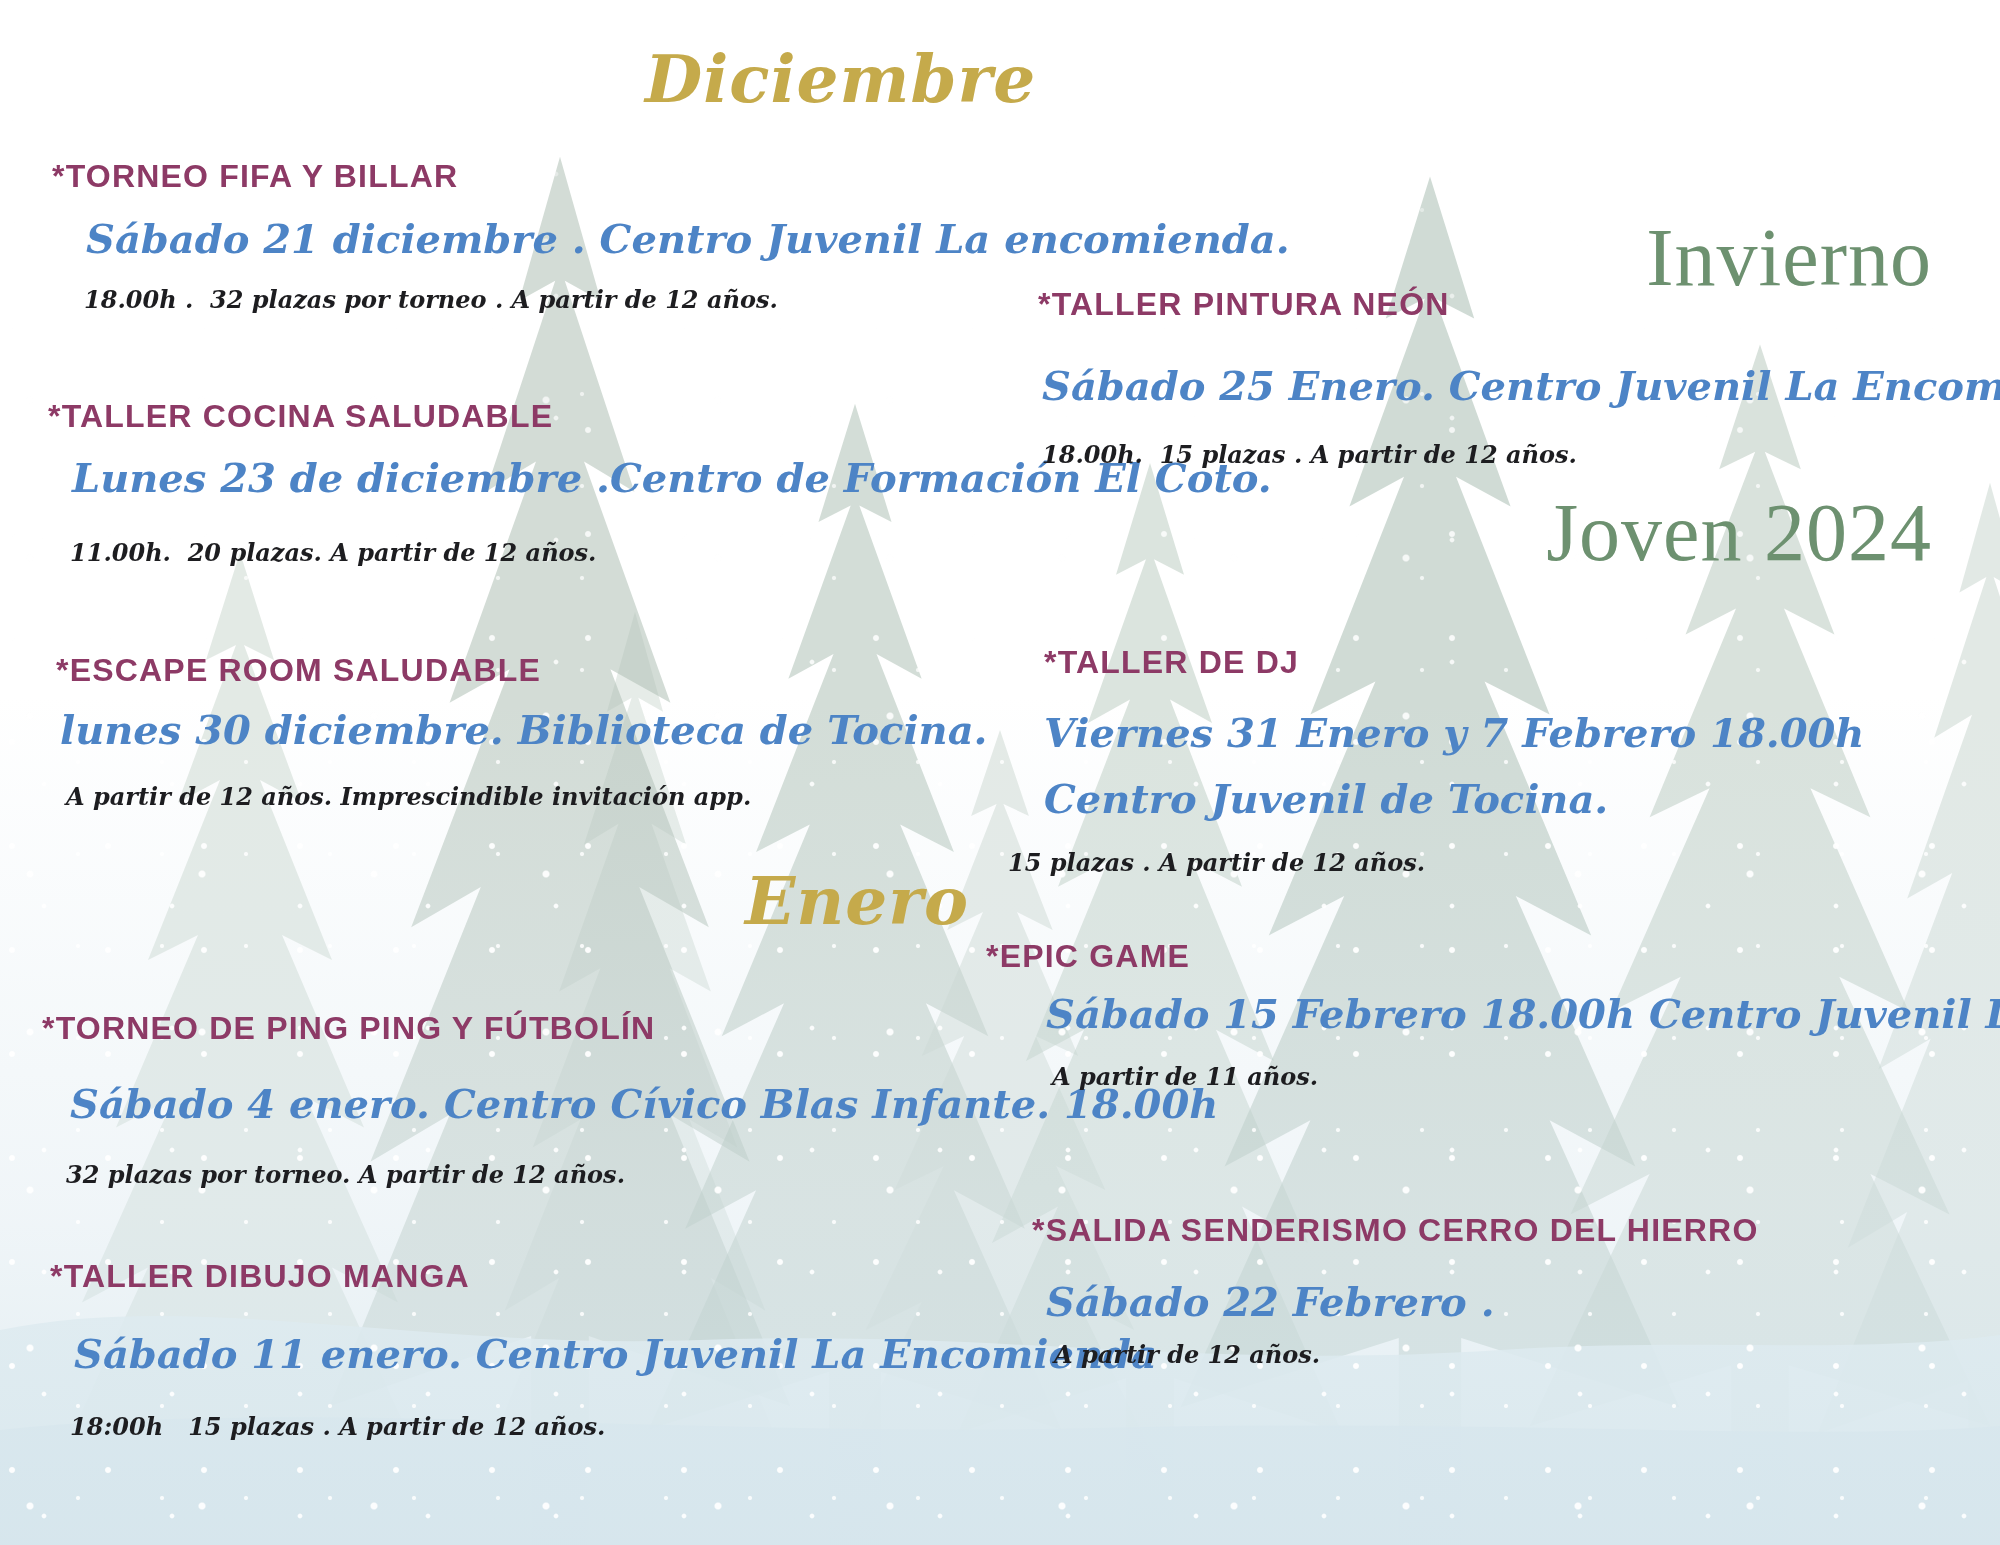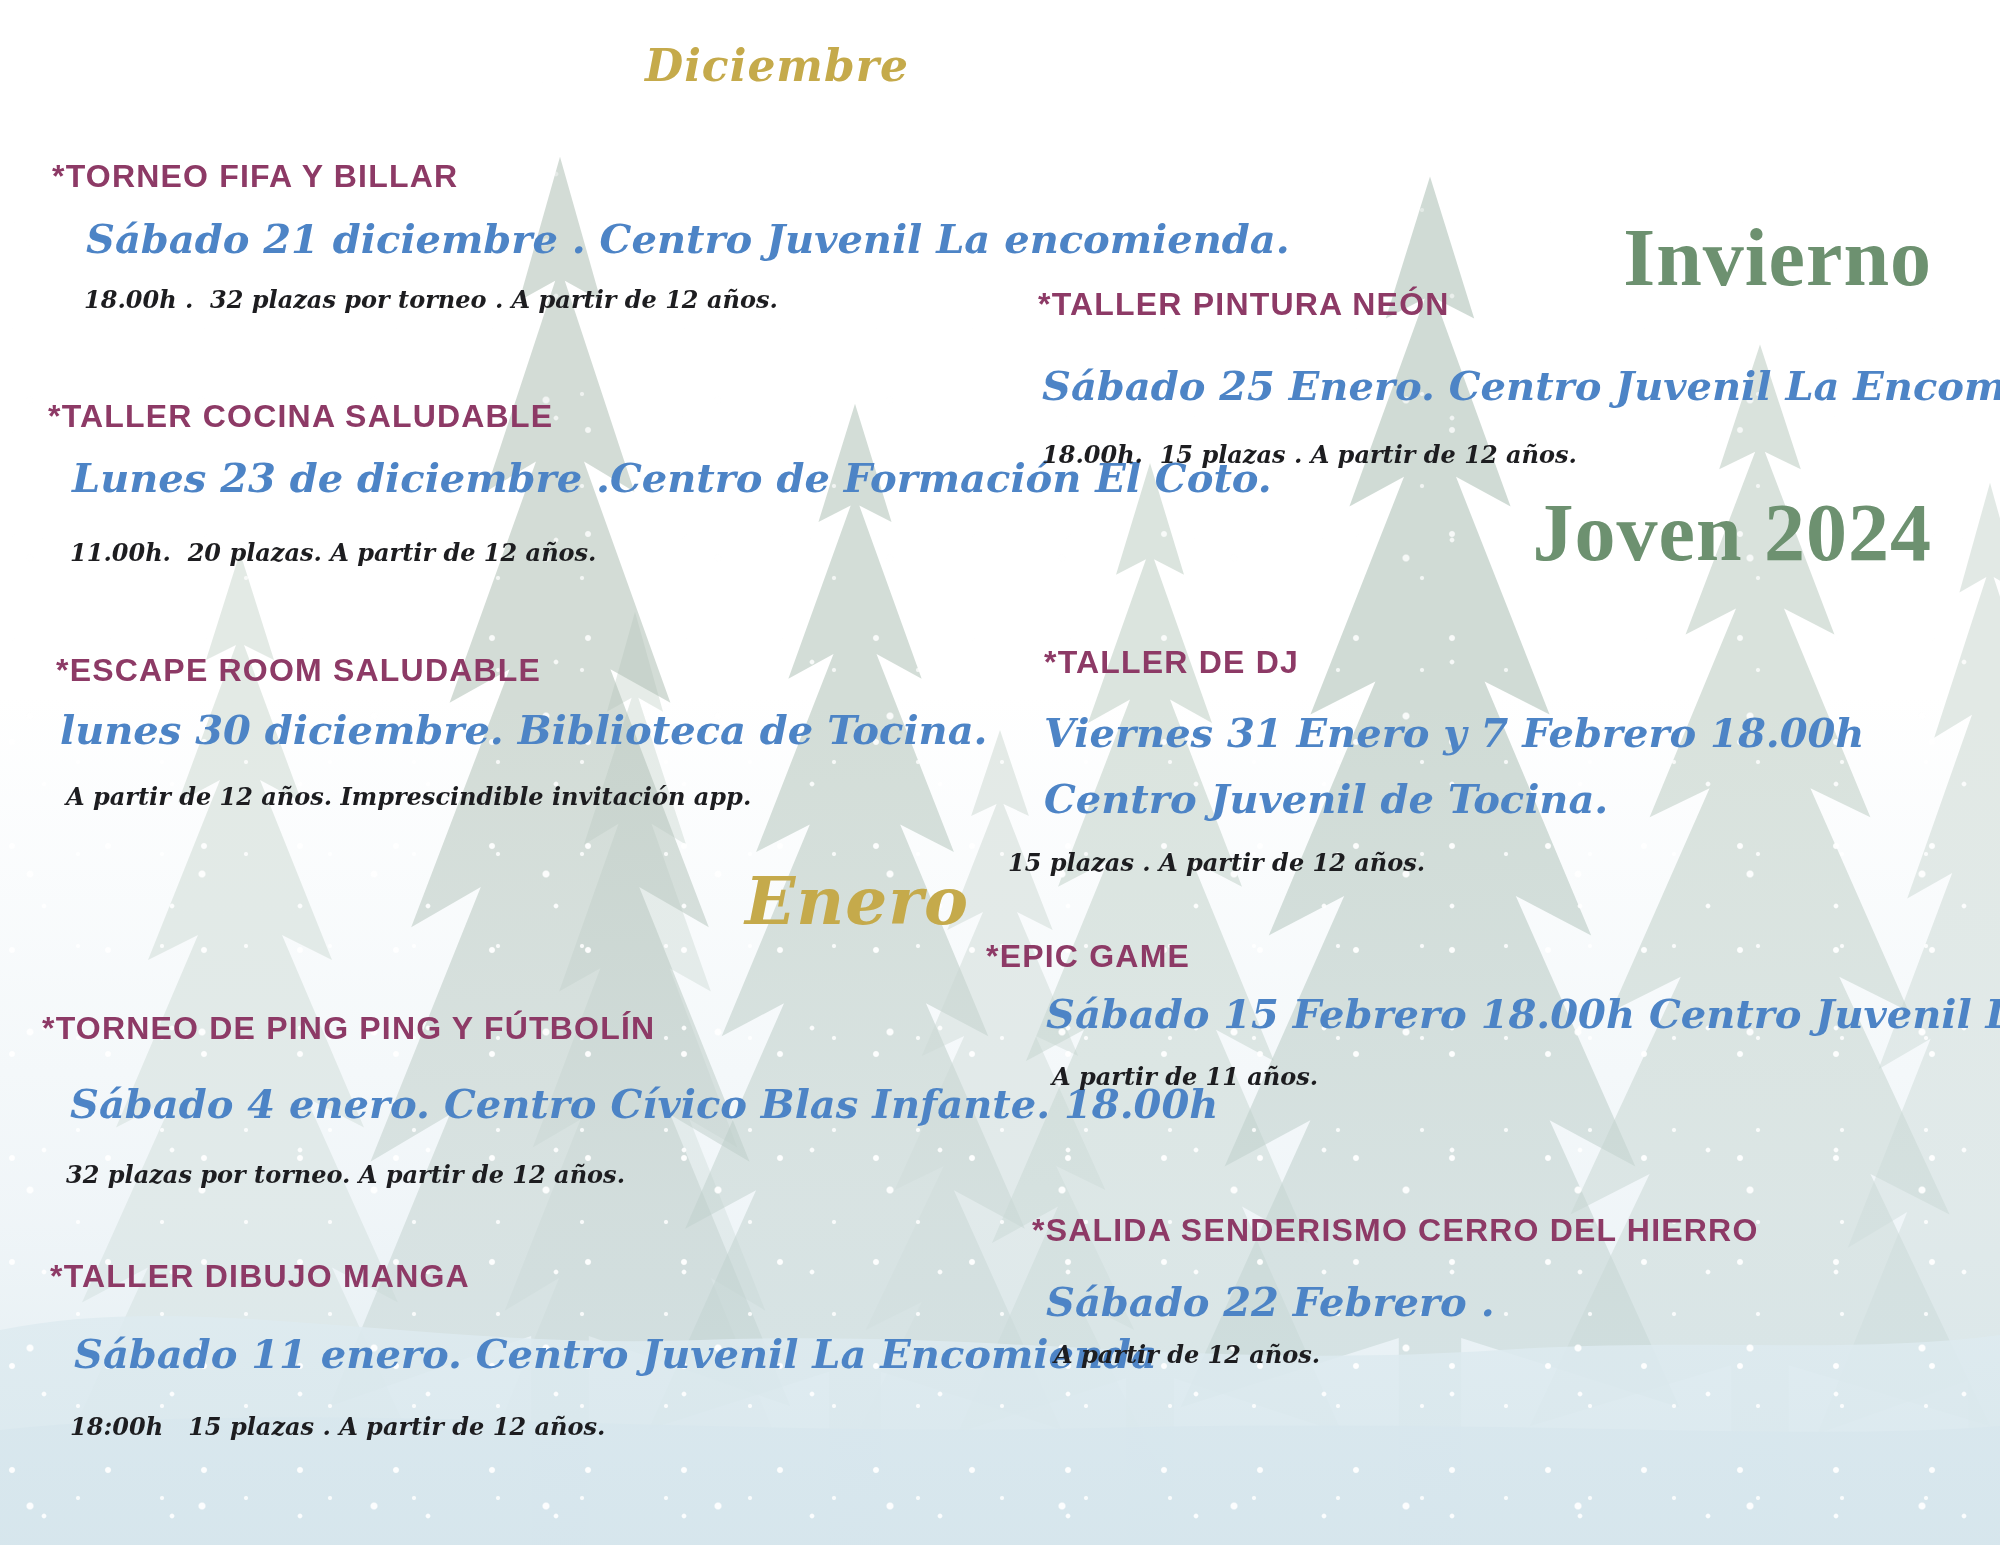--- a/index.html
+++ b/index.html
@@ -37,28 +37,28 @@
       radial-gradient(circle at 64px 68px, rgba(255,255,255,.8) 1.3px, transparent 2.3px);
     background-size:96px 104px,128px 122px,84px 92px,172px 158px,58px 64px;
     -webkit-mask-image:linear-gradient(180deg,rgba(0,0,0,.18) 0%,rgba(0,0,0,.8) 28%,#000 58%);
             mask-image:linear-gradient(180deg,rgba(0,0,0,.18) 0%,rgba(0,0,0,.8) 28%,#000 58%);
   }
   
   .txt{position:absolute;z-index:5;white-space:pre;}
   .wrap{white-space:pre-wrap;}
   .main-title{
     font-family:"Liberation Serif",serif;
-    font-weight:700;color:var(--green);
+    font-weight:400;color:var(--green);
     font-size:82px;line-height:1.12;text-align:right;
     letter-spacing:1px;
     margin-left:9px;
   }
   .month{
     font-family:"DejaVu Serif",serif;font-style:italic;font-weight:700;
-    color:var(--gold);font-size:44px;letter-spacing:1px;
+    color:var(--gold);font-size:66px;letter-spacing:1px;
   }
   .ev-title{
     font-family:"Liberation Sans",sans-serif;font-weight:700;
     color:var(--purple);font-size:32px;letter-spacing:1.2px;
   }
   .script-blue{
     font-family:"DejaVu Serif",serif;font-style:italic;font-weight:700;
     color:var(--blue);font-size:40px;
   }
   .script-ink{

